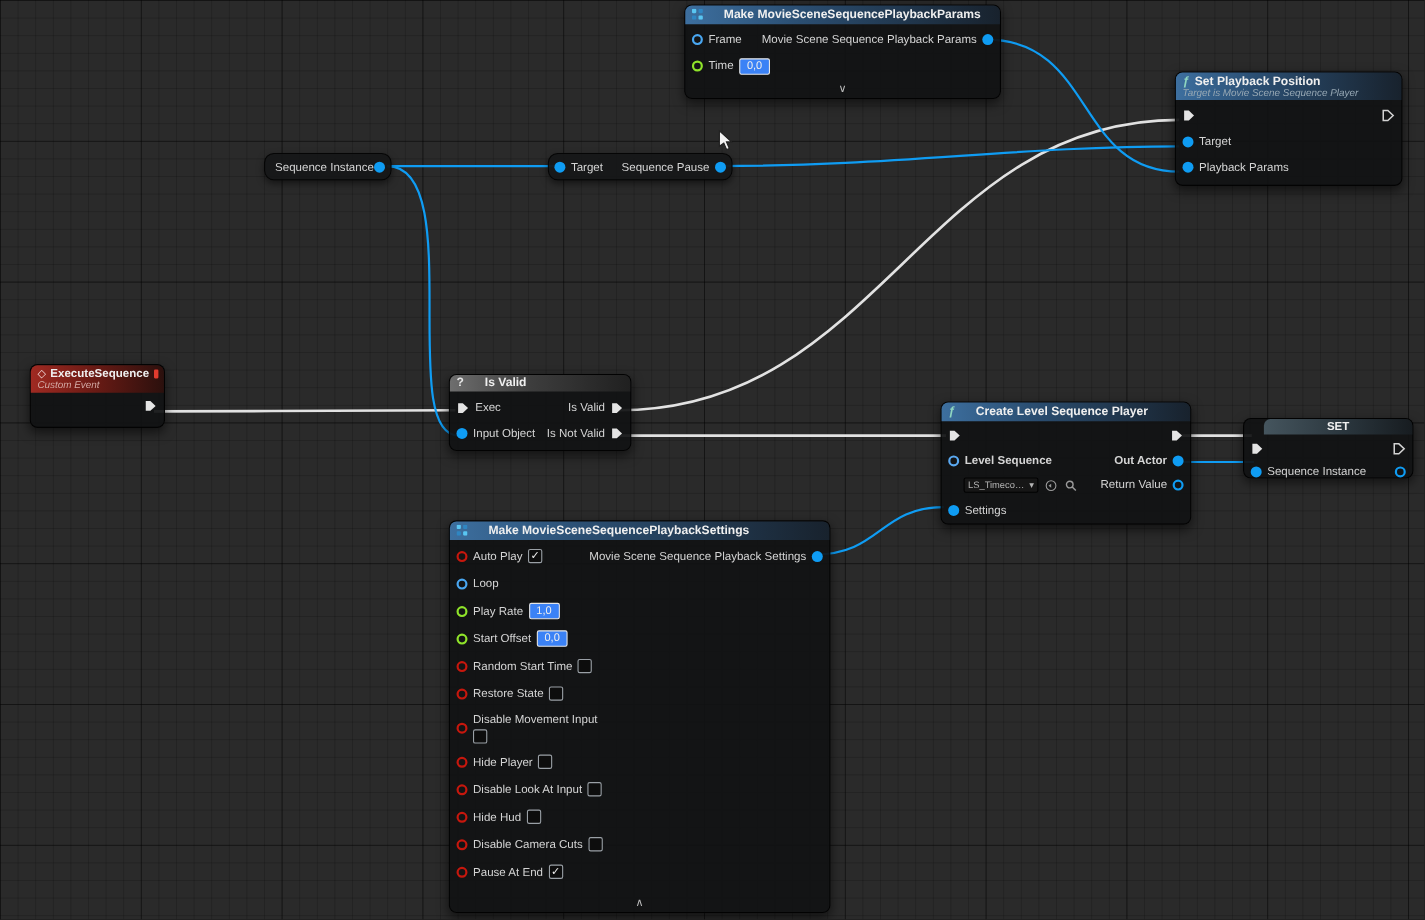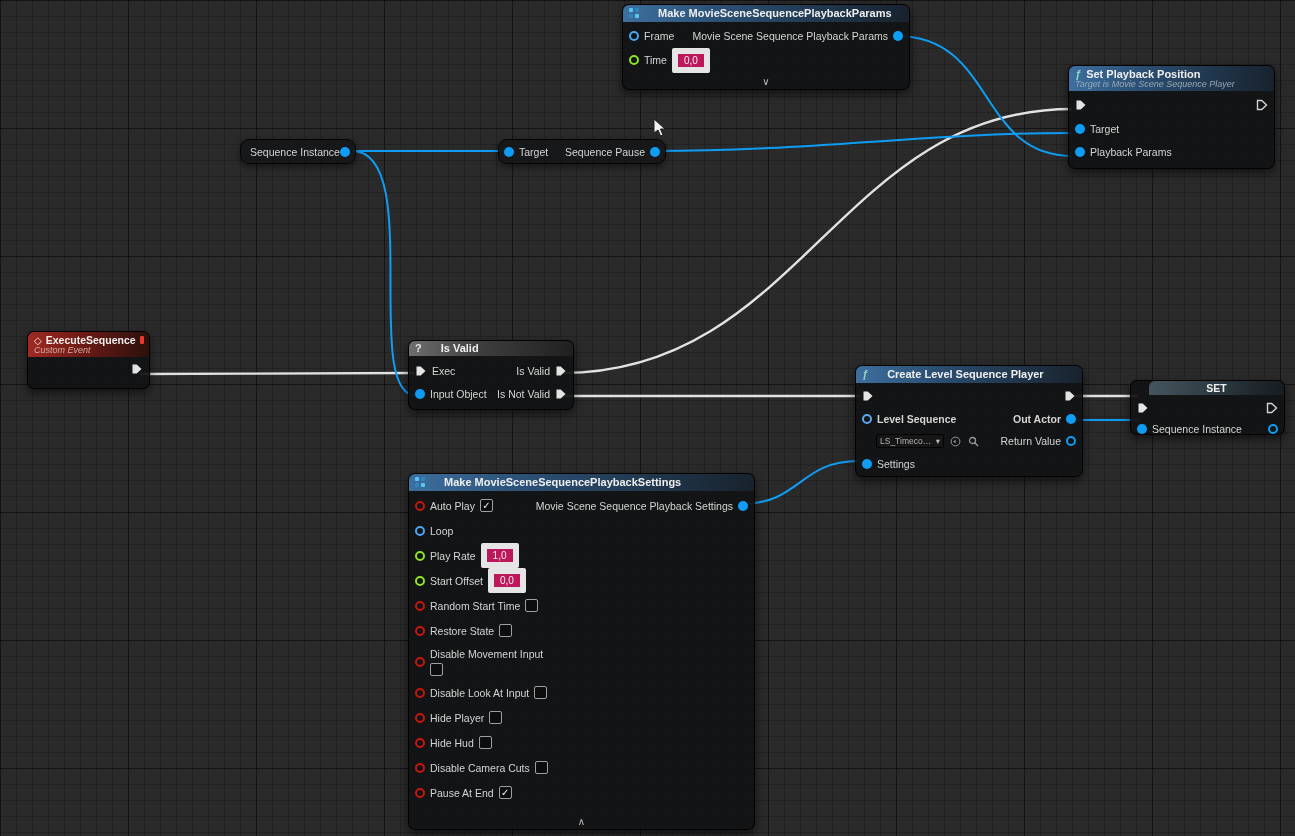--- a/index.html
+++ b/index.html
@@ -39,21 +39,21 @@
   .pc{width:10px;height:10px;border-radius:50%;box-sizing:border-box;flex:0 0 auto;}
   .pc.f-blue{background:#0f9cf3;}
   .pc.h-blue{border:2px solid #0f9cf3;}
   .pc.h-softblue{border:2px solid #5aa8f0;}
   .pc.h-green{border:2px solid #8fe32a;}
   .pc.h-red{border:2px solid #c6170d;}
   .pc.h-struct{border:2px solid #49a7f2;}
   .execpin{flex:0 0 auto;}
   .execpin .fill{fill:#e4e4e4;}
   .execpin .holl{fill:none;stroke:#d2d2d2;stroke-width:1.4;}
-  .vbox{min-width:20px;height:13px;background:#be185d;border:6px solid #e5e5e5;border-radius:2px;
+  .vbox{min-width:20px;height:13px;background:#3b82f6;border:1px solid #e5e5e5;border-radius:2px;
     color:#efefef;font-size:10px;padding:0 3px;display:flex;align-items:center;justify-content:center;}
   .cb{width:13px;height:13px;background:#0d0d0d;border:1px solid #9aa0a6;border-radius:2px;
     display:flex;align-items:center;justify-content:center;font-size:10px;line-height:10px;
     color:#f0f0f0;font-weight:bold;box-sizing:border-box;flex:0 0 auto;}
   .expand{position:absolute;bottom:1px;left:0;right:0;text-align:center;color:#bdbdbd;
     font-size:10px;line-height:12px;cursor:pointer;}
   .getter{
     position:absolute;background:rgba(22,23,24,0.95);border:1px solid #050505;border-radius:9px;
     box-shadow:0 3px 7px rgba(0,0,0,0.5);display:flex;align-items:center;justify-content:space-between;
     font-size:10.5px;color:#d6d6d6;padding:0 5px;box-sizing:border-box;
@@ -338,27 +338,27 @@
     <div class="row" style="height:37px;">
       <span class="pc h-red"></span>
       <span class="mcol">
         <span class="plabel">Disable Movement Input</span>
         <span class="cb"></span>
       </span>
     </div>
 
     <div class="row" style="height:25px;">
       <span class="pc h-red"></span>
+      <span class="plabel">Hide Player</span>
+      <span class="cb"></span>
+    </div>
+
+    <div class="row" style="height:25px;">
+      <span class="pc h-red"></span>
       <span class="plabel">Disable Look At Input</span>
-      <span class="cb"></span>
-    </div>
-
-    <div class="row" style="height:25px;">
-      <span class="pc h-red"></span>
-      <span class="plabel">Hide Player</span>
       <span class="cb"></span>
     </div>
 
     <div class="row" style="height:25px;">
       <span class="pc h-red"></span>
       <span class="plabel">Hide Hud</span>
       <span class="cb"></span>
     </div>
 
     <div class="row" style="height:25px;">

